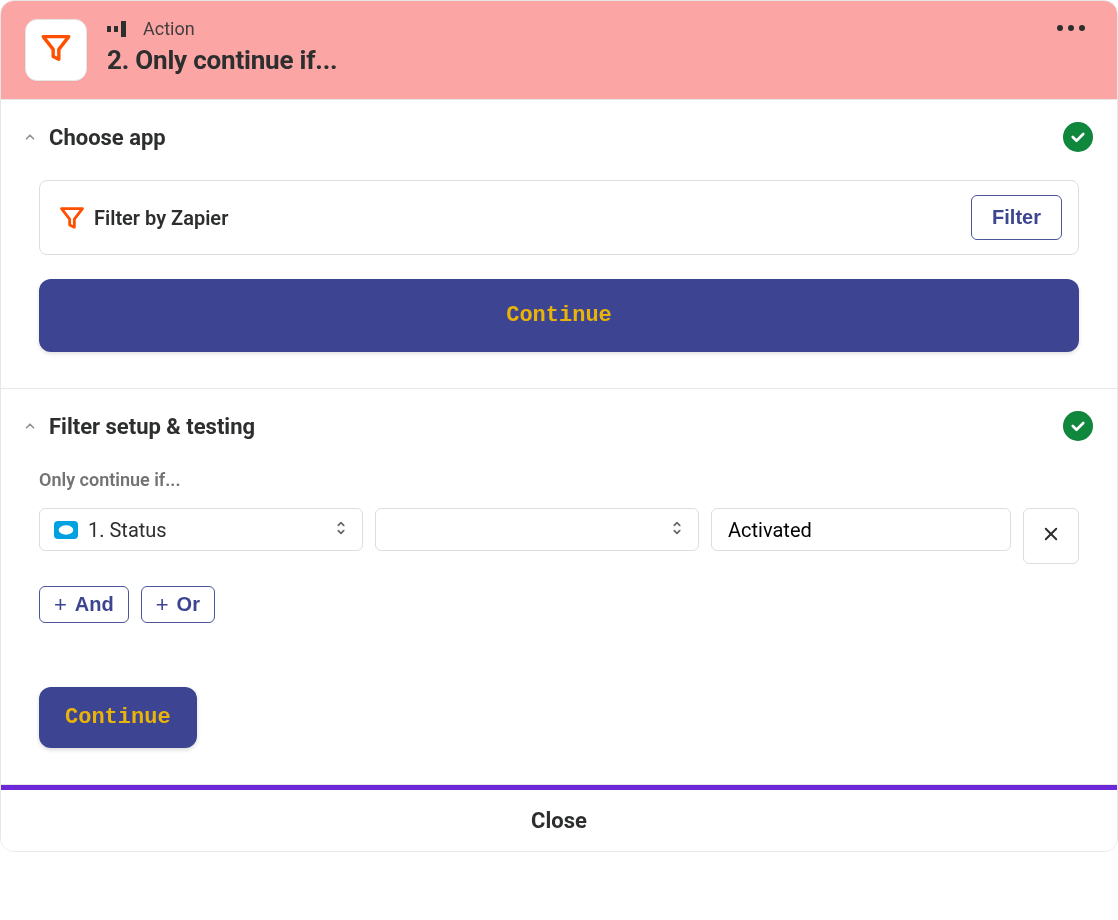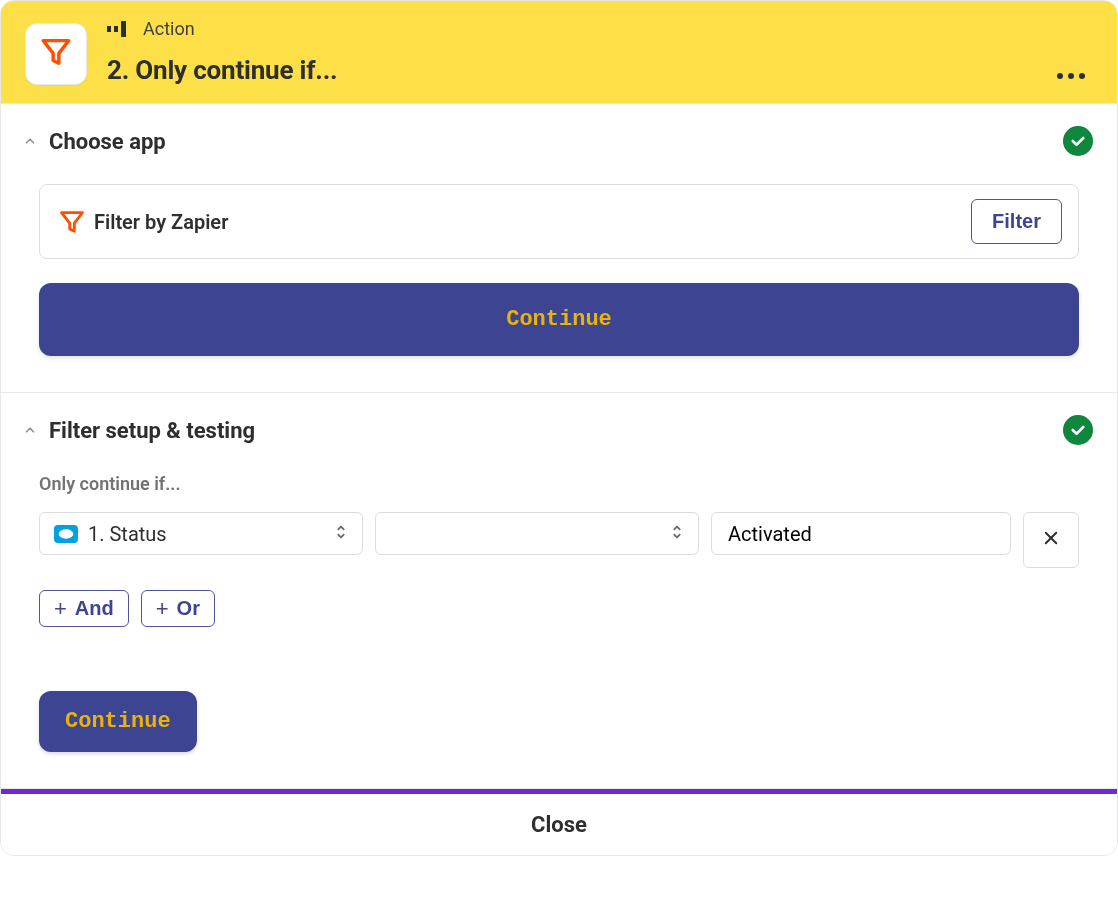--- a/index.html
+++ b/index.html
@@ -13,23 +13,23 @@
     width: 1118px;
     border: 1px solid #e7e7e6;
     border-radius: 14px;
     overflow: hidden;
     margin: 0 auto;
     background: #fff;
   }
   
   .card-header {
     display: flex;
-    align-items: flex-end;
+    align-items: flex-start;
     padding: 18px 28px 18px 24px;
-    background: #fde047;
+    background: #fca5a5;
     border-bottom: 1px solid #e7e7e6;
   }
   .app-tile {
     width: 62px; height: 62px;
     background: #fff;
     border: 1px solid #e7e7e6;
     border-radius: 12px;
     display: flex; align-items: center; justify-content: center;
     box-shadow: 0 1px 2px rgba(0,0,0,0.04);
     flex: 0 0 auto;
@@ -38,21 +38,21 @@
   .hdr-text { margin-left: 20px; }
   .hdr-kicker-row { display:flex; align-items:center; gap:10px; }
   .hdr-kicker {
     font-size: 18px; color: #403f3e; line-height: 1;
   }
   .hdr-action-icon { display:inline-flex; align-items:center; }
   .hdr-title {
     font-size: 26px;
     font-weight: 700;
     letter-spacing: -0.2px;
-    margin-top: 16px;
+    margin-top: 6px;
   }
   .hdr-actions { margin-left: auto; }
   .kebab { display:flex; gap:5px; padding:6px 4px; cursor:pointer;}
   .kebab span { width:6px; height:6px; background:#2d2e2e; border-radius:50%; display:block; }
 
   
   .section {
     border-bottom: 1px solid #e7e7e6;
     padding-bottom: 36px;
   }

